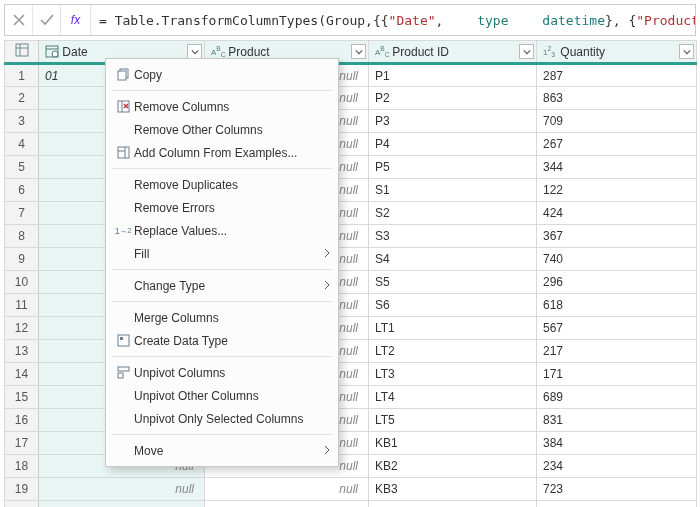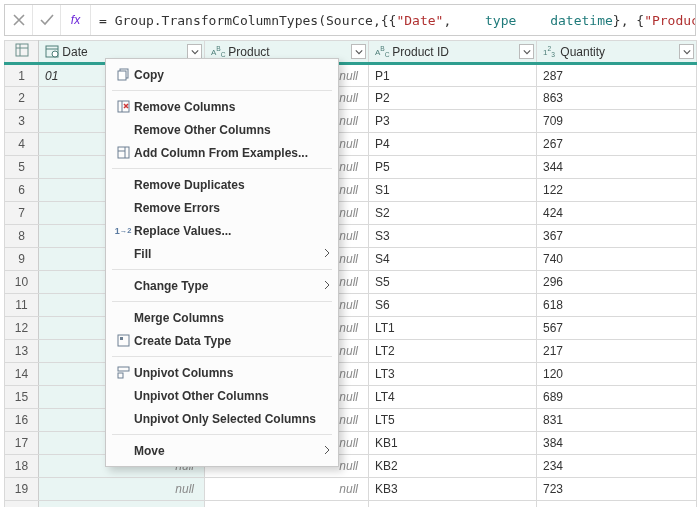--- a/index.html
+++ b/index.html
@@ -126,21 +126,20 @@
     box-shadow: 4px 4px 8px rgba(0,0,0,.18);
     padding: 4px 0;
   }
   .cm-item {
     display: flex;
     align-items: center;
     height: 23px;
     padding: 0 8px 0 6px;
     position: relative;
     color: #333;
-    font-weight: bold;
   }
   .cm-icon {
     width: 22px;
     display: flex;
     justify-content: center;
     color: #6d7f92;
     font-size: 12px;
   }
   .cm-label { flex: 1; }
   .cm-sep {
@@ -164,21 +163,21 @@
         <path d="M1 1 L11 11 M11 1 L1 11" stroke="#999" stroke-width="1.6" fill="none"></path>
       </svg>
   </div>
   <div class="fb-btn">
     <svg width="14" height="12" viewBox="0 0 14 12">
         <path d="M1 6 L5 10 L13 1" stroke="#999" stroke-width="1.6" fill="none"></path>
       </svg>
   </div>
   <div class="fx">fx</div>
   <div class="formula">
-    <span class="k-op">= Group.TransformColumnTypes(Source,{{</span><span class="k-str">"Date"</span><span class="k-op">, </span><span class="k-kw">type</span><span class="k-op"> </span><span class="k-kw">datetime</span><span class="k-op">}, {</span><span class="k-str">"Product"</span><span class="k-op">, </span><span class="k-kw">type</span>
+    <span class="k-op">= Table.TransformColumnTypes(Group,{{</span><span class="k-str">"Date"</span><span class="k-op">, </span><span class="k-kw">type</span><span class="k-op"> </span><span class="k-kw">datetime</span><span class="k-op">}, {</span><span class="k-str">"Product"</span><span class="k-op">, </span><span class="k-kw">type</span>
   </div>
 </div>
 
 <div class="grid">
 <table>
   <colgroup>
     <col class="c-rownum">
         <col class="c-date">
         <col class="c-prod">
         <col class="c-pid">
@@ -327,21 +326,21 @@
           <td class="selcol null">null</td>
           <td class="null">null</td>
           <td>LT2</td>
           <td class="qcell">217</td>
         </tr>
         <tr>
           <td class="rownum">14</td>
           <td class="selcol null">null</td>
           <td class="null">null</td>
           <td>LT3</td>
-          <td class="qcell">120</td>
+          <td class="qcell">171</td>
         </tr>
         <tr>
           <td class="rownum">15</td>
           <td class="selcol null">null</td>
           <td class="null">null</td>
           <td>LT4</td>
           <td class="qcell">689</td>
         </tr>
         <tr>
           <td class="rownum">16</td>

